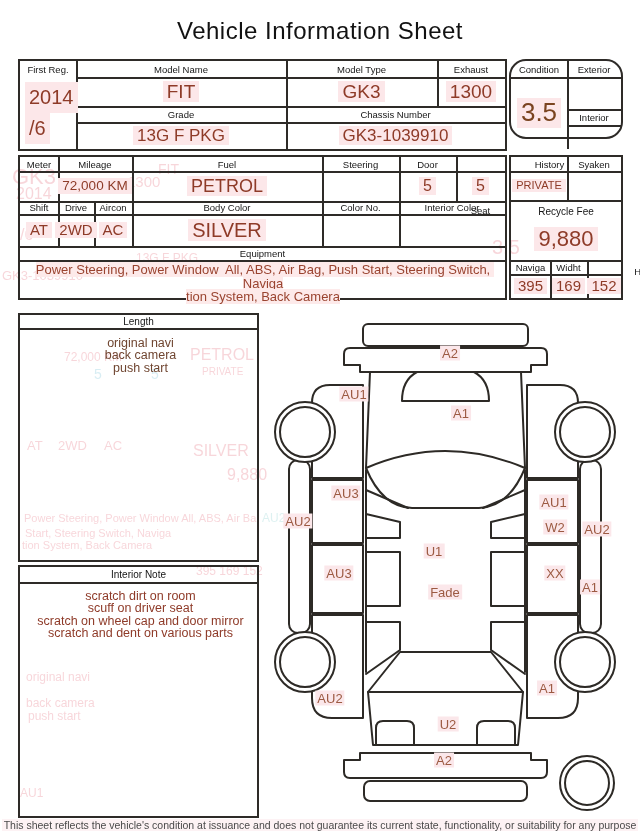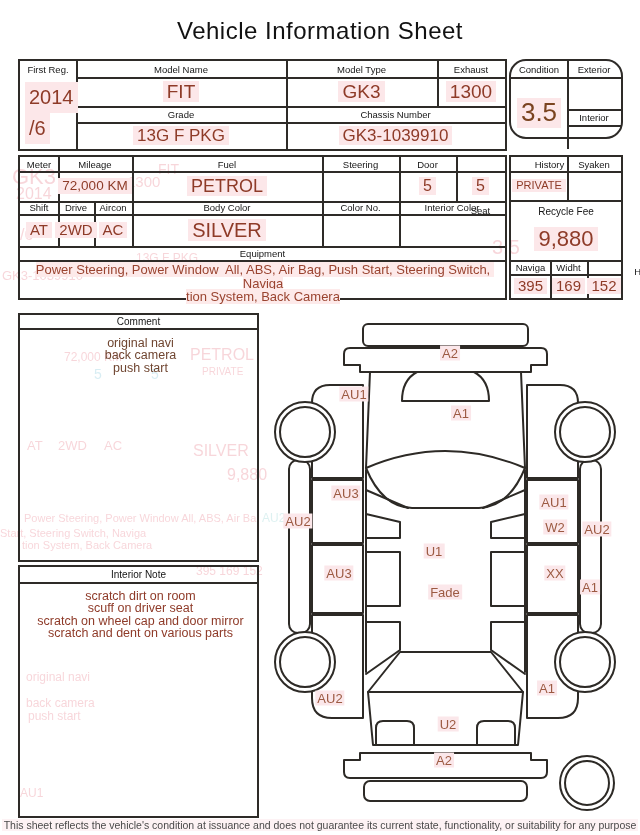--- a/index.html
+++ b/index.html
@@ -55,21 +55,21 @@
       <span class="ghost" style="left: 94px; top: 367px; font-size: 14px; color: rgb(191, 226, 236);">5</span>
       <span class="ghost" style="left: 151px; top: 367px; font-size: 14px; color: rgb(191, 226, 236);">5</span>
       <span class="ghost" style="left: 202px; top: 367px; font-size: 10px;">PRIVATE</span>
       <span class="ghost" style="left: 262px; top: 512px; font-size: 12px; color: rgb(200, 232, 232);">AU2</span>
       <span class="ghost" style="left: 27px; top: 439px; font-size: 13px;">AT</span>
       <span class="ghost" style="left: 58px; top: 439px; font-size: 13px;">2WD</span>
       <span class="ghost" style="left: 104px; top: 439px; font-size: 13px;">AC</span>
       <span class="ghost" style="left: 193px; top: 443px; font-size: 16px;">SILVER</span>
       <span class="ghost" style="left: 227px; top: 467px; font-size: 16px;">9,880</span>
       <span class="ghost" style="left: 24px; top: 513px; font-size: 11px;">Power Steering, Power Window All, ABS, Air Ba</span>
-      <span class="ghost" style="left: 0px; top: 528px; font-size: 11px;">Start, Steering Switch, Naviga</span>
+      <span class="ghost" style="left: 0px; top: 528px; font-size: 11px; padding-left: 25px;">Start, Steering Switch, Naviga</span>
       <span class="ghost" style="left: 22px; top: 540px; font-size: 11px;">tion System, Back Camera</span>
       <span class="ghost" style="left: 196px; top: 565px; font-size: 12px;">395  169  152</span>
       <span class="ghost" style="left: 26px; top: 671px; font-size: 12px;">original navi</span>
       <span class="ghost" style="left: 26px; top: 697px; font-size: 12px;">back camera</span>
       <span class="ghost" style="left: 28px; top: 710px; font-size: 12px;">push start</span>
       <span class="ghost" style="left: 20px; top: 787px; font-size: 12px;">AU1</span>
     </div>
 
   <div id="title">Vehicle Information Sheet</div>
 
@@ -219,21 +219,21 @@
       </div>
     <div class="val" style="left:39px;top:117px;width:37px;height:24px;font-size:15px;">
         <span>169</span>
       </div>
     <div class="val" style="left:76px;top:117px;width:34px;height:24px;font-size:15px;">
         <span>152</span>
       </div>
   </div>
 
   <div class="box" style="left:18px;top:313px;width:241px;height:249px;">
-    <div class="lbl" style="left:0;top:0;width:237px;height:13px;font-size:10px;">Comment</div>
+    <div class="lbl" style="left:0;top:0;width:237px;height:13px;font-size:10px;">Length</div>
     <div class="ln" style="left:0;top:13px;width:237px;height:1.5px;"></div>
     <div class="notes comment-color" id="comment-lines" style="left:8px;top:22px;width:225px;">
         <div class="note-line">original navi</div>
         <div class="note-line">back camera</div>
         <div class="note-line">push start</div>
       </div>
   </div>
 
   <div class="box" style="left:18px;top:565px;width:241px;height:253px;">
     <div class="lbl" style="left:0;top:1px;width:237px;height:13px;font-size:10px;">Interior Note</div>

